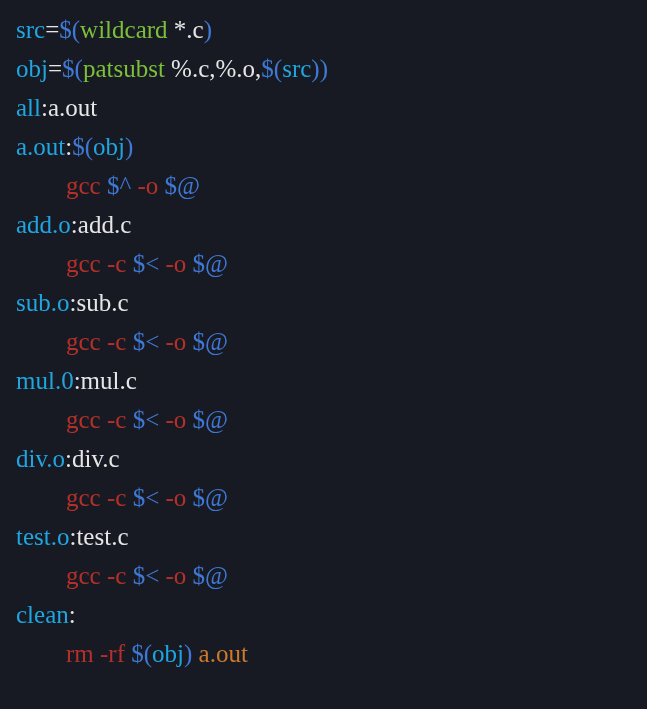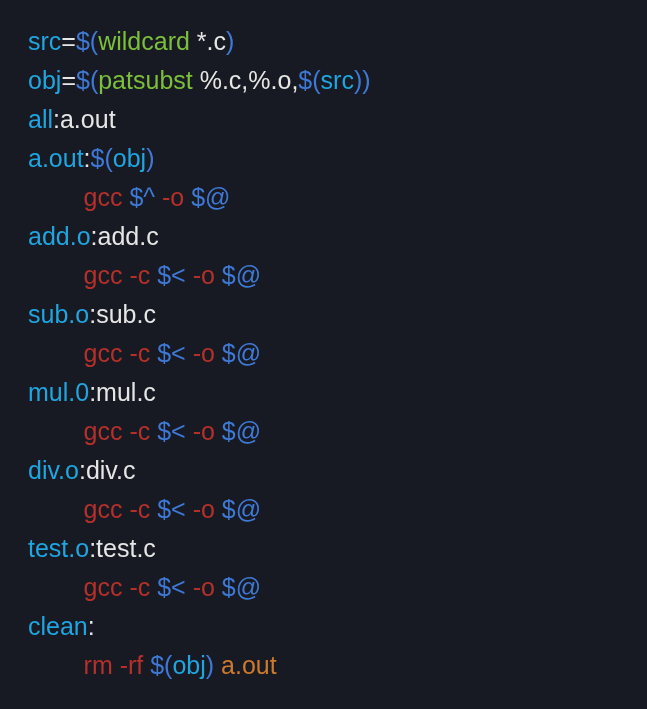--- a/index.html
+++ b/index.html
@@ -4,23 +4,23 @@
 <style>
   html, body {
     margin: 0;
     padding: 0;
     background: #181a23;
     width: 647px;
     height: 709px;
     overflow: hidden;
   }
   pre.code {
-    margin: 16px;
+    margin: 4px;
     padding: 6px 0 12px 12px;
-    font-family: Liberation Sans, sans-serif;
+    font-family: Liberation Serif, serif;
     font-size: 25px;
     line-height: 1.56;
     white-space: pre;
     color: #e6e6e6;
   }
   .t-white  { color: #e6e6e6; }
   .t-punc   { color: #e6e6e6; }
   .t-cyan   { color: #1fa5e0; }
   .t-blue   { color: #3f79d6; }
   .t-green  { color: #7bbf3a; }

